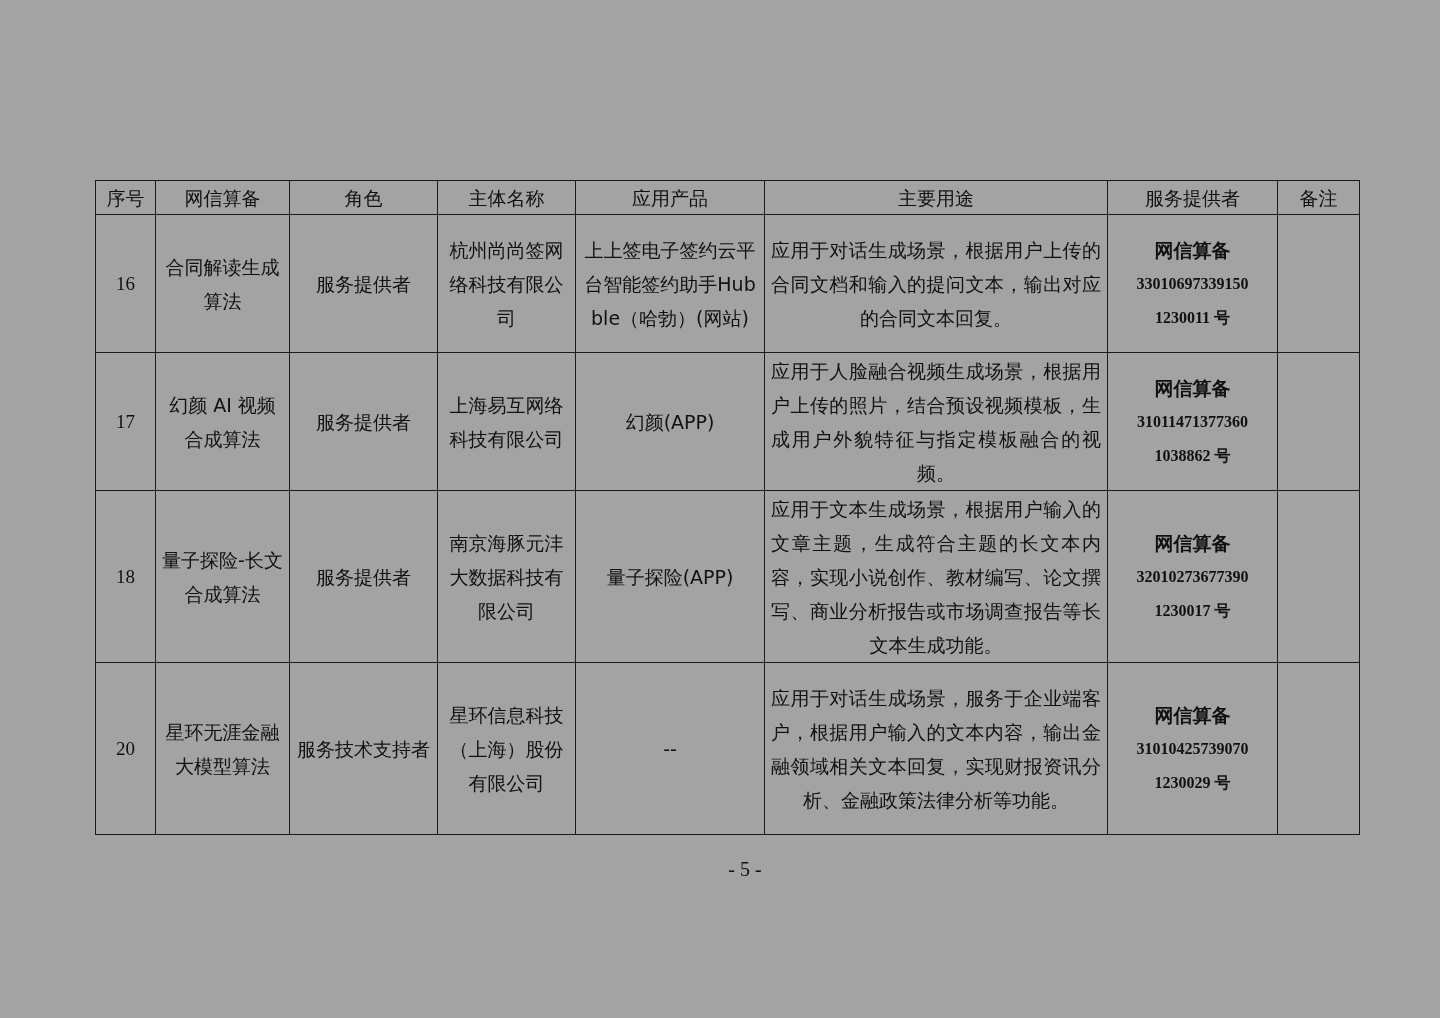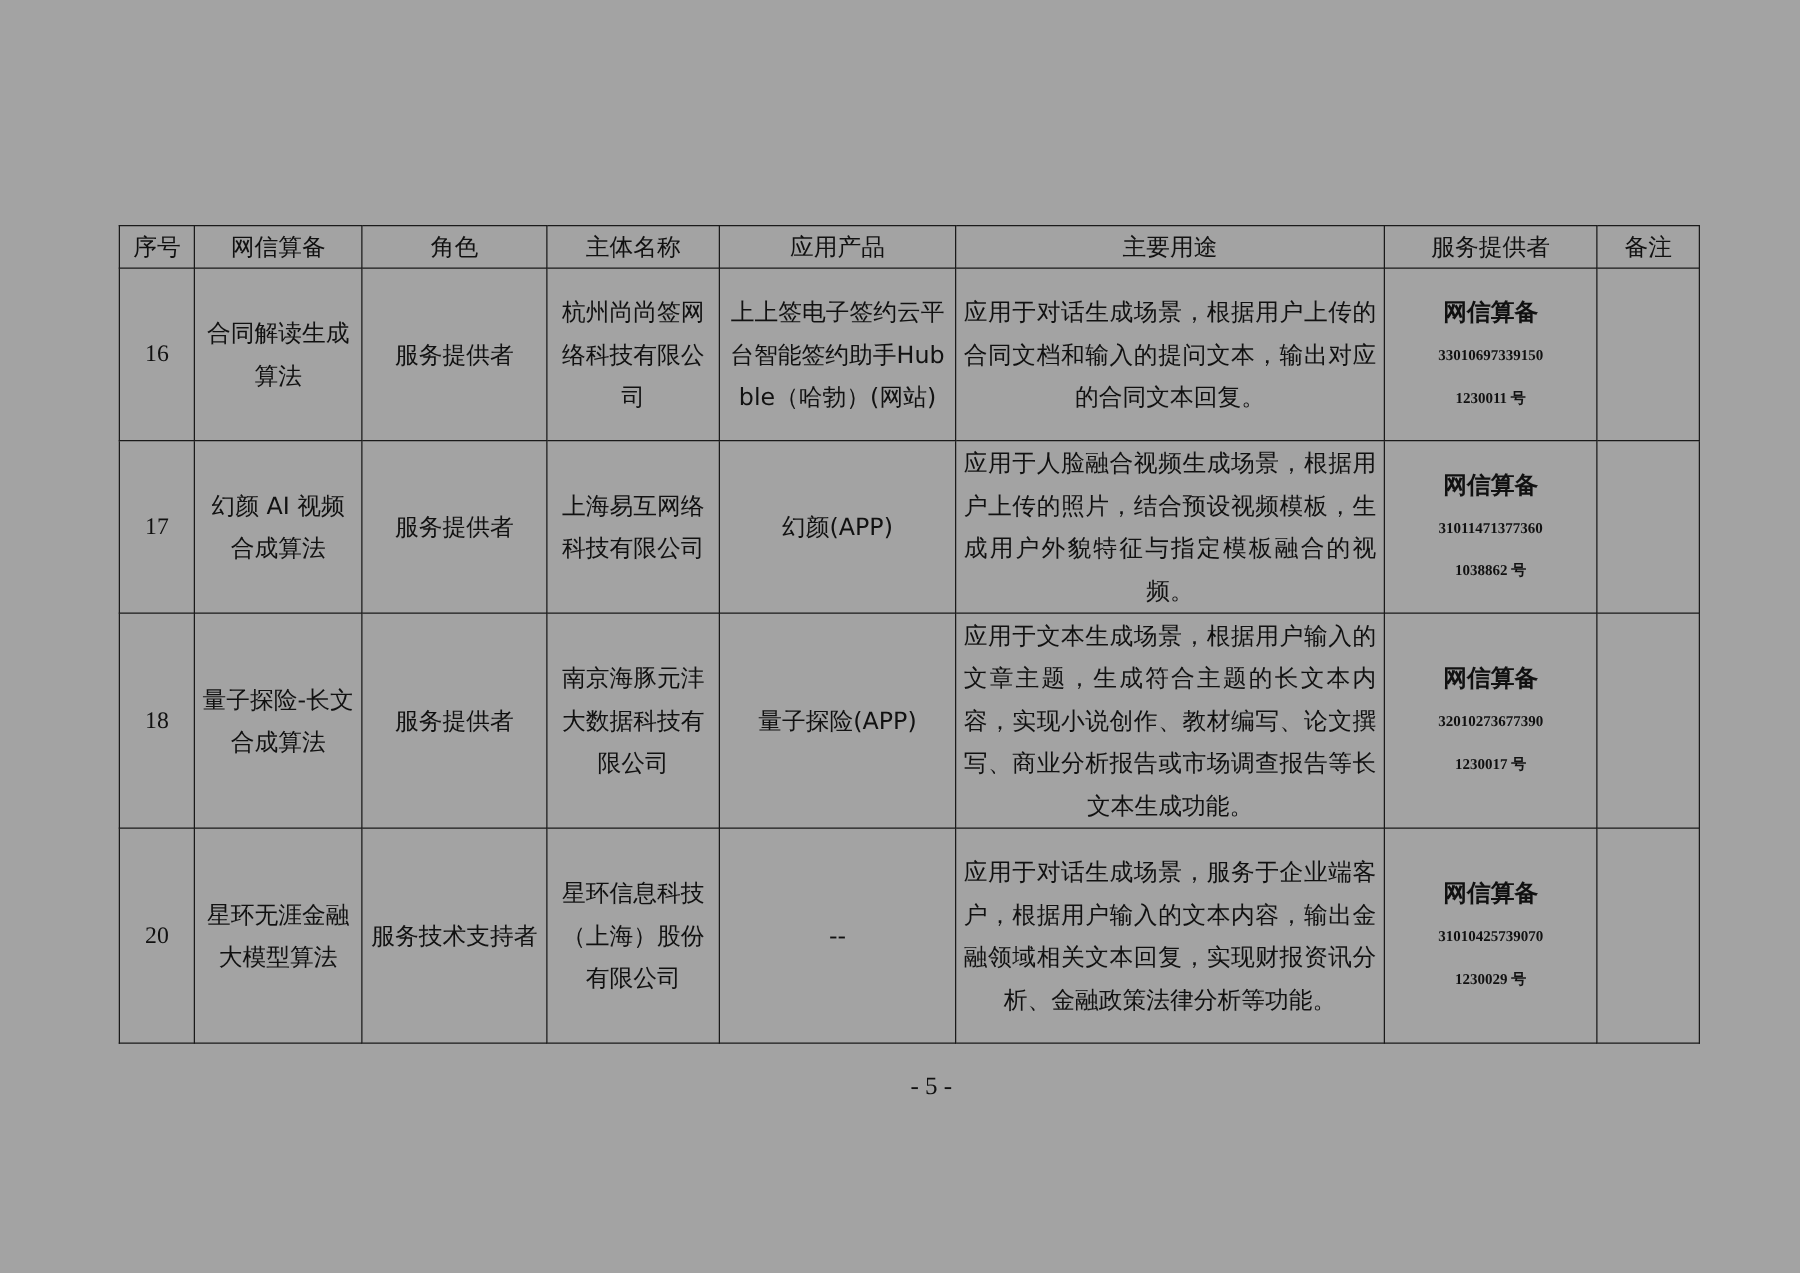--- a/index.html
+++ b/index.html
@@ -62,21 +62,21 @@
       text-align: justify;
       text-align-last: center;
     }
     .filing-lines span {
       display: block;
       line-height: 34px;
       font-weight: bold;
     }
     .filing-lines .num {
       font-family: "Liberation Serif", "DejaVu Serif", serif;
-      font-size: 12px;
+      font-size: 16px;
     }
     .page-number {
       position: absolute;
       left: 0;
       width: 1490px;
       top: 858px;
       text-align: center;
       font-family: "Liberation Serif", "DejaVu Serif", serif;
       font-size: 20px;
       color: #111111;

